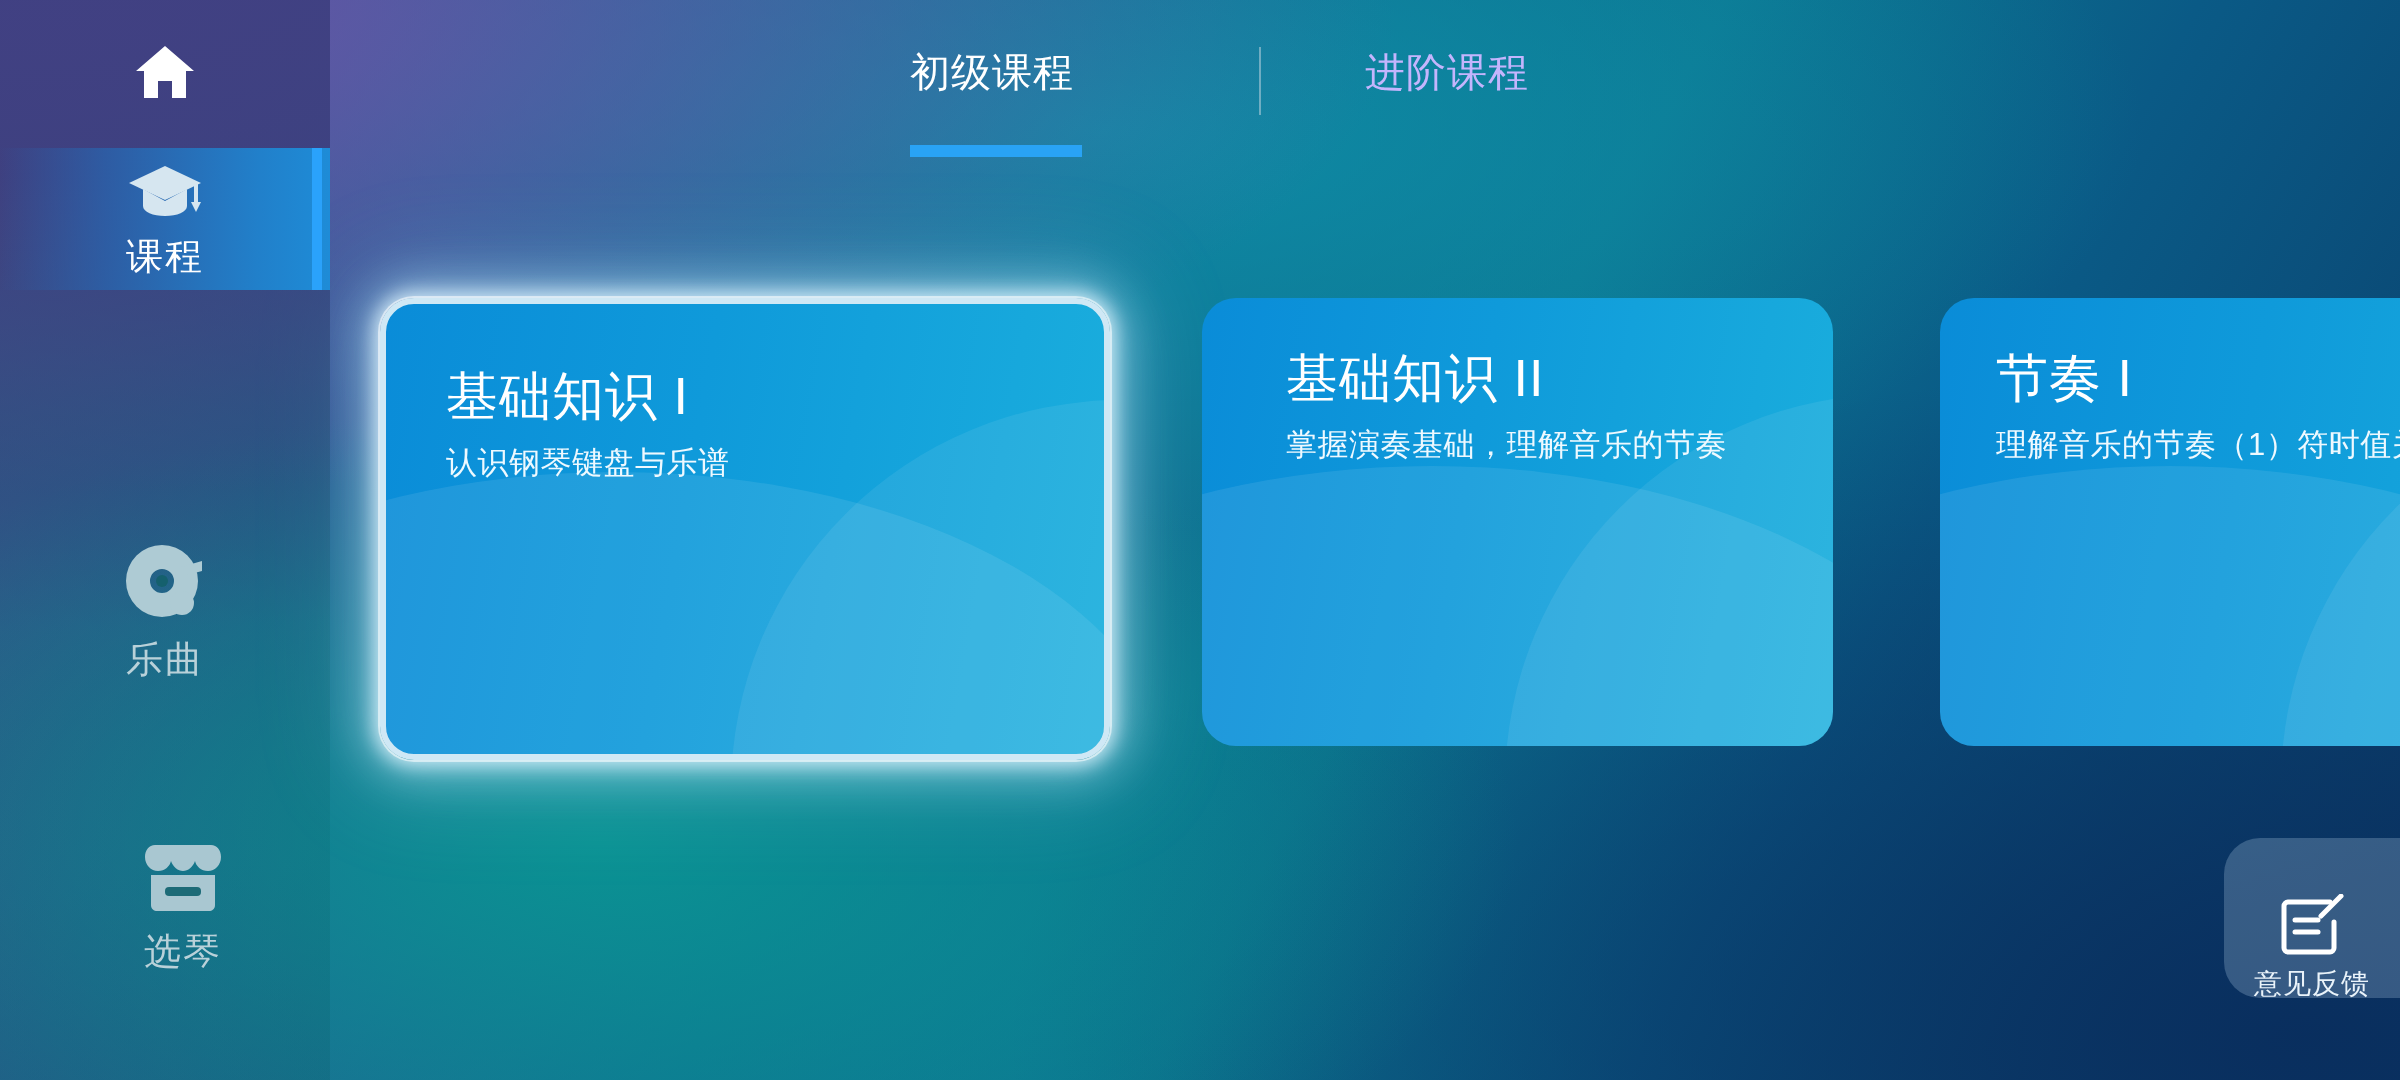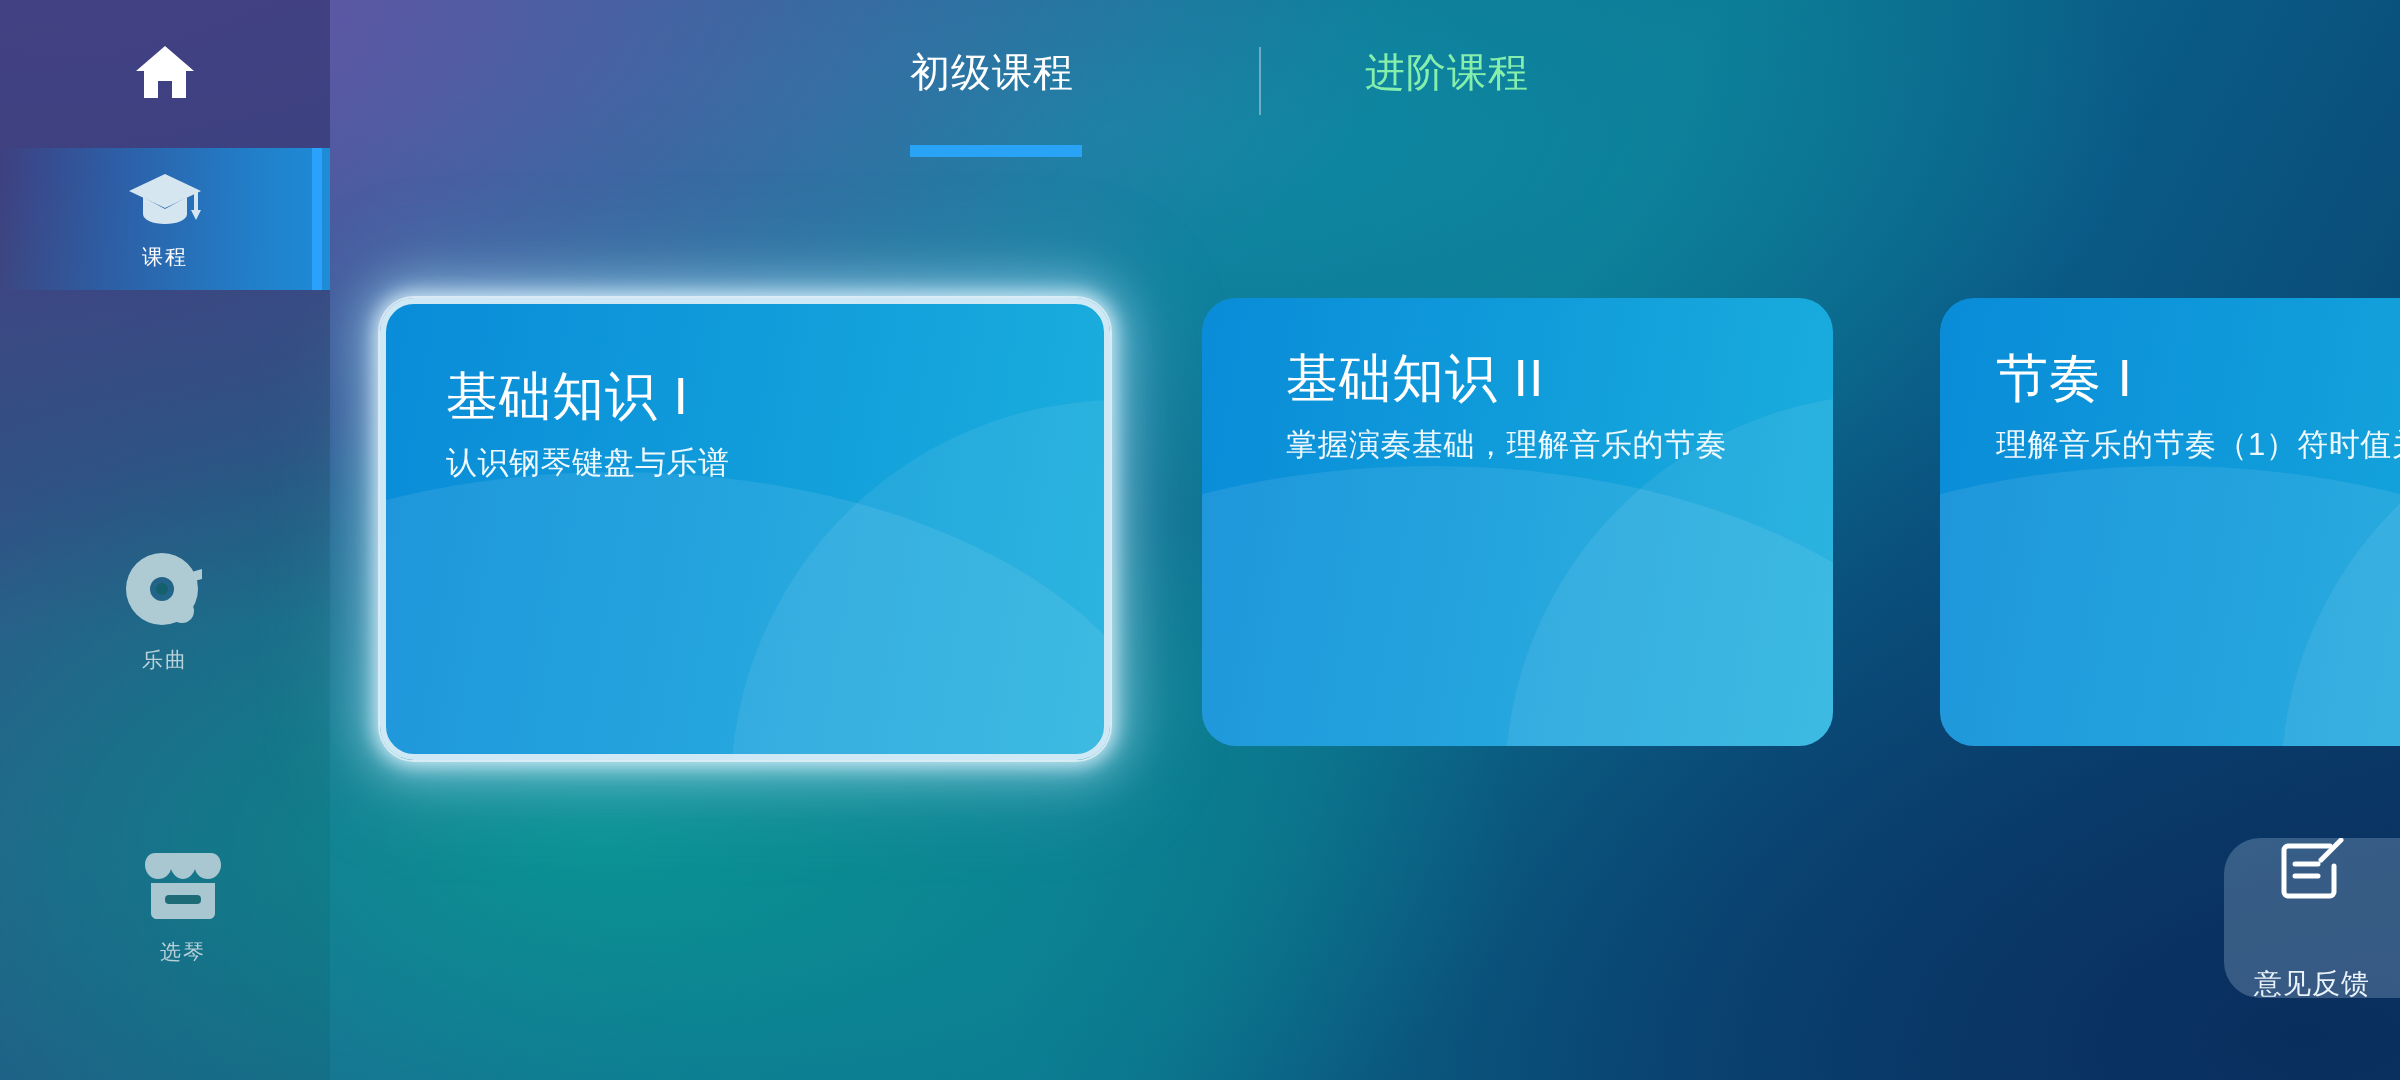--- a/index.html
+++ b/index.html
@@ -32,21 +32,21 @@
         rgba(12,106,112,0.26) 78%,
         rgba(14,96,108,0.30) 100%);
     z-index:3;
   }
   .nav-item {
     position:absolute; left:0; width:330px;
     display:flex; flex-direction:column; align-items:center; justify-content:center;
   }
   .nav-item .ico { display:block; }
   .nav-item .lbl {
-    margin-top:14px; font-size:21px; letter-spacing:2px;
+    margin-top:14px; font-size:37px; letter-spacing:2px;
     color:#b9d1d9; text-align:center; line-height:1;
   }
   .nav-item.active {
     background:linear-gradient(90deg,
       rgba(70,80,150,0.0) 0%,
       rgba(40,102,176,0.72) 32%,
       rgba(32,130,205,0.96) 78%,
       rgba(30,140,215,1) 100%);
   }
   .nav-item.active .lbl { color:#ffffff; }
@@ -63,21 +63,21 @@
   
   #tabbar {
     position:absolute; left:330px; top:0; width:2070px; height:170px; z-index:2;padding-left:39px;
   }
   .tab {
     position:absolute; top:52px;
     font-size:40px; line-height:1; letter-spacing:1px;
     white-space:nowrap;
   }
   #tab-0 { left:580px; color:#ffffff; }
-  #tab-1 { left:1035px; color:#86efac; }
+  #tab-1 { left:1035px; color:#c4b5fd; }
   #tab-underline {
     position:absolute; left:580px; top:145px; width:172px; height:12px;
     background:#29a3f5;
   }
   #tab-divider {
     position:absolute; left:929px; top:47px; width:2px; height:68px;
     background:rgba(185,209,222,0.55);
   }
 
   
@@ -131,21 +131,21 @@
   
   #card-2 { left:1940px; width:710px; height:448px; }
   #card-2 .body { padding:52px 0 0 56px; }
   #card-2 .sub { max-width:600px; }
 
   
   #feedback {
     position:absolute; right:0; top:838px; width:176px; height:160px;
     border-radius:36px 0 0 36px;
     background:rgba(186,214,235,0.26);
-    display:flex; flex-direction:column; align-items:center; justify-content:space-between;
+    display:flex; flex-direction:column; align-items:center; justify-content:flex-end;
     z-index:4;
   }
   #feedback .lbl {
     margin-top:6px; color:#eaf3fa; font-size:28px; letter-spacing:1px; line-height:1;
   }
 </style>
 </head>
 <body>
 
 <div id="bg"></div>

